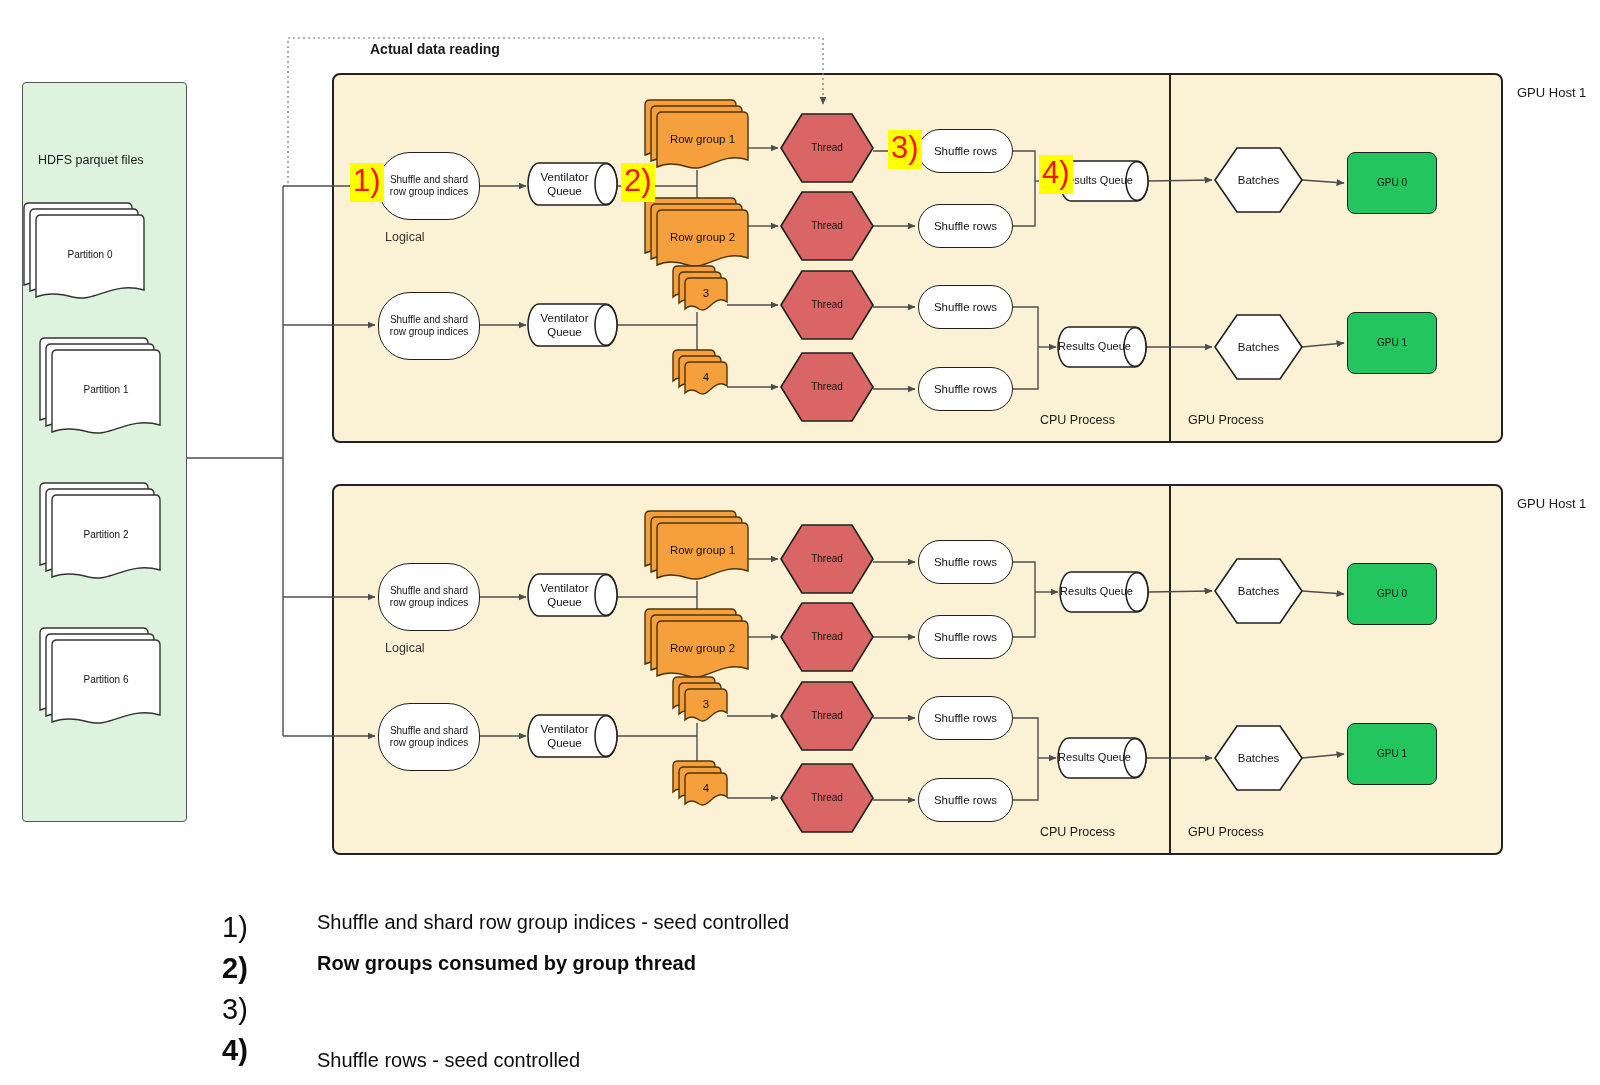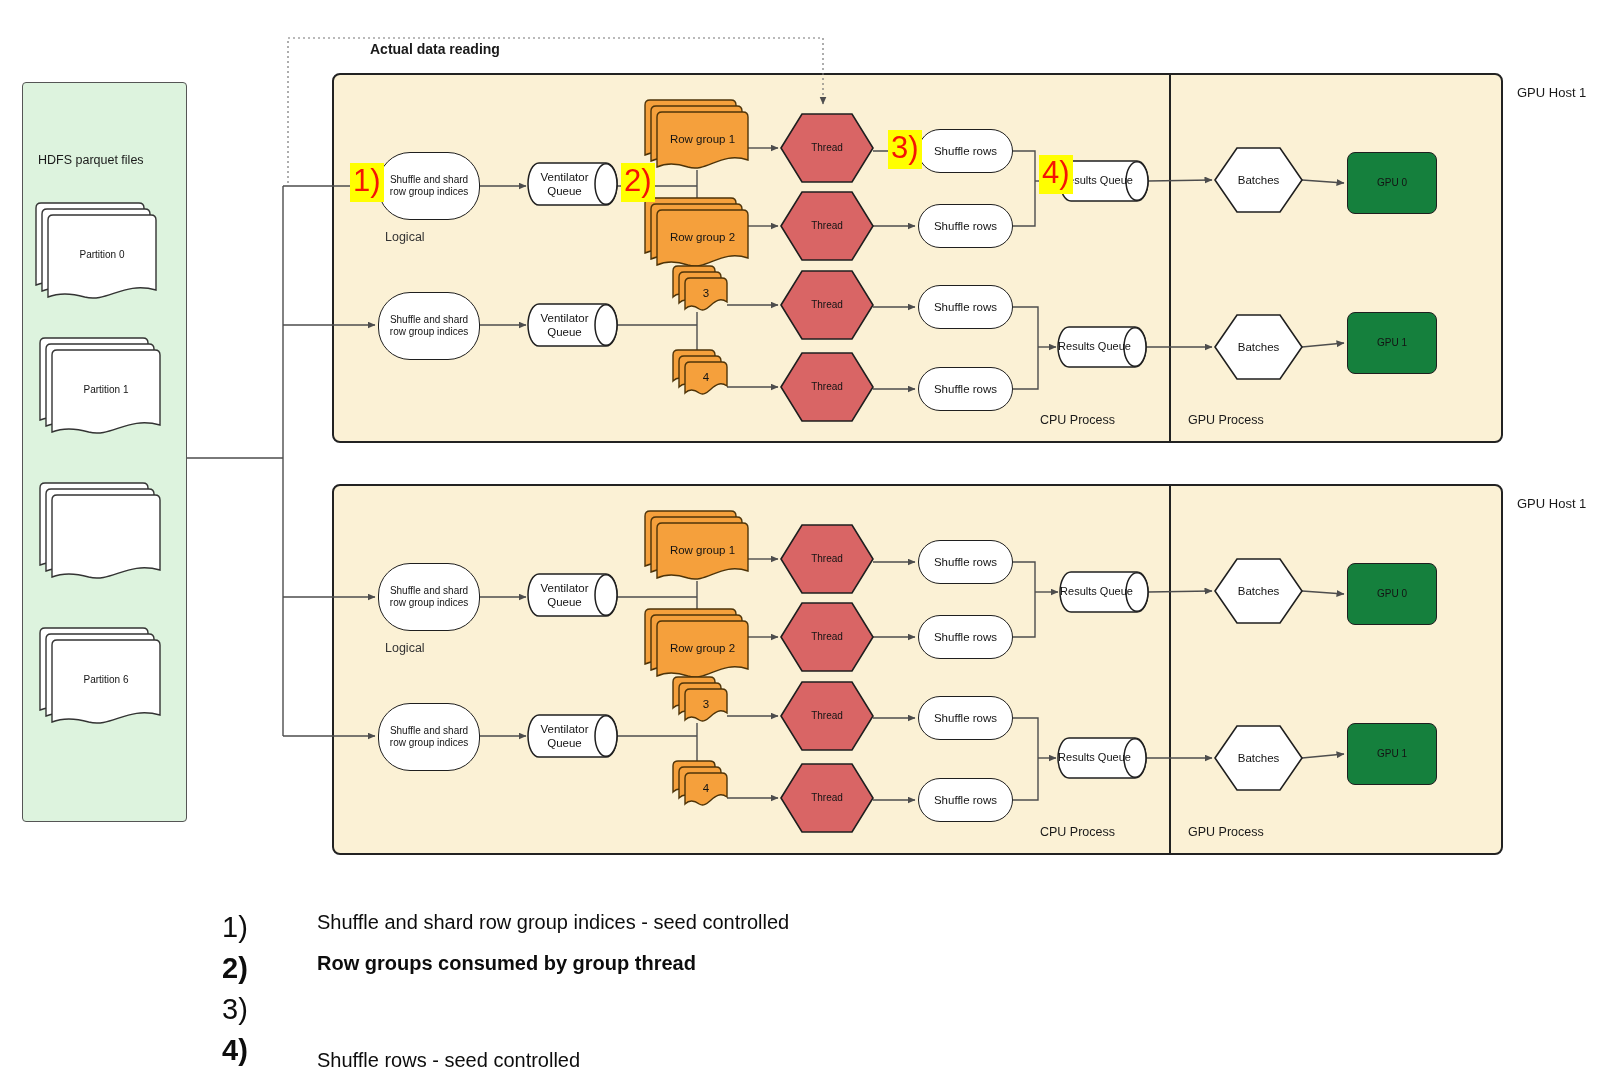--- a/index.html
+++ b/index.html
@@ -7,21 +7,21 @@
   #stage{position:absolute;inset:0;width:1600px;height:1085px;}
   .box{position:absolute;box-sizing:border-box;}
   .green-panel{background:var(--panel-fill);border:1.5px solid #555;border-radius:4px;}
   .host-box{background:var(--host-fill);border:2px solid #222;border-radius:8px;}
   .divider{position:absolute;width:2px;background:#222;}
   .node{position:absolute;box-sizing:border-box;}
   .node svg.shape{position:absolute;left:0;top:0;width:100%;height:100%;overflow:visible;display:block;}
   .label{position:absolute;inset:0;display:flex;align-items:center;justify-content:center;text-align:center;line-height:1.22;color:#131313;}
   .stadium{background:#fff;border:1.6px solid #1f1f1f;border-radius:32px;}
   .pill{background:#fff;border:1.6px solid #1f1f1f;border-radius:22px;}
-  .rectnode{background:#15803d;border:1.6px solid #1f1f1f;border-radius:8px;}
+  .rectnode{background:#22c55e;border:1.6px solid #1f1f1f;border-radius:8px;}
   .f11{font-size:11px;} .f115{font-size:11.5px;} .f12{font-size:10px;} .f125{font-size:12.5px;} .f13{font-size:13px;}
   .txt{position:absolute;white-space:nowrap;color:#1a1a1a;}
   .bold{font-weight:bold;}
   .marker{position:absolute;background:var(--highlight-bg);color:var(--highlight-text);font-size:31px;line-height:1.05;padding:2px 3px 4px 3px;font-weight:400;}
   .legend-num{position:absolute;left:222px;font-size:29px;color:#0d0d0d;}
   .legend-text{position:absolute;left:317px;font-size:20px;color:#0d0d0d;}
   #connectors{position:absolute;left:0;top:0;width:1600px;height:1085px;pointer-events:none;}
 </style>
 </head>
 <body>
@@ -80,21 +80,21 @@
       <path d="M 727 798 L 778 798" stroke="#4d4d4d" stroke-width="1.4" fill="none" marker-end="url(#ah)"></path>
       <path d="M 873 718 L 915 718" stroke="#4d4d4d" stroke-width="1.4" fill="none" marker-end="url(#ah)"></path>
       <path d="M 873 800 L 915 800" stroke="#4d4d4d" stroke-width="1.4" fill="none" marker-end="url(#ah)"></path>
       <path d="M 1013 718 L 1038 718 L 1038 800 L 1013 800" stroke="#4d4d4d" stroke-width="1.4" fill="none"></path>
       <path d="M 1038 758 L 1056 758" stroke="#4d4d4d" stroke-width="1.4" fill="none" marker-end="url(#ah)"></path>
       <path d="M 1146 758 L 1212 758" stroke="#4d4d4d" stroke-width="1.4" fill="none" marker-end="url(#ah)"></path>
       <path d="M 1302 758 L 1344 754" stroke="#4d4d4d" stroke-width="1.4" fill="none" marker-end="url(#ah)"></path>
     </svg>
     <div class="box green-panel" style="left: 22px; top: 82px; width: 165px; height: 740px; z-index: 0;"></div>
     <div class="txt f125" style="left: 38px; top: 153px; z-index: 2; position: absolute;">HDFS parquet files</div>
-    <div class="node " style="left: 36px; top: 203px; width: 120px; height: 97px; z-index: 2; position: absolute;">
+    <div class="node " style="left: 24px; top: 203px; width: 120px; height: 97px; z-index: 2; position: absolute;">
       <svg class="shape" viewBox="0 0 120 97">
         <path d="M 0 5 Q 0 0 5 0 L 103 0 Q 108 0 108 5 L 108 75 C 75.6 66 59.400000000000006 88 36.720000000000006 82 C 19.439999999999998 77 7.5600000000000005 79 0 82 Z" style="fill:#ffffff;stroke:#333333;stroke-width:1.4"></path>
         <path d="M 6 11 Q 6 6 11 6 L 109 6 Q 114 6 114 11 L 114 81 C 81.6 72 65.4 94 42.720000000000006 88 C 25.439999999999998 83 13.56 85 6 88 Z" style="fill:#ffffff;stroke:#333333;stroke-width:1.4"></path>
         <path d="M 12 17 Q 12 12 17 12 L 115 12 Q 120 12 120 17 L 120 87 C 87.6 78 71.4 100 48.720000000000006 94 C 31.439999999999998 89 19.560000000000002 91 12 94 Z" style="fill:#ffffff;stroke:#333333;stroke-width:1.4"></path>
       </svg>
       <div class="label f12" style="left:12px;top:8px">Partition 0</div>
     </div>
     <div class="node " style="left: 40px; top: 338px; width: 120px; height: 97px; z-index: 2; position: absolute;">
       <svg class="shape" viewBox="0 0 120 97">
         <path d="M 0 5 Q 0 0 5 0 L 103 0 Q 108 0 108 5 L 108 75 C 75.6 66 59.400000000000006 88 36.720000000000006 82 C 19.439999999999998 77 7.5600000000000005 79 0 82 Z" style="fill:#ffffff;stroke:#333333;stroke-width:1.4"></path>
@@ -102,20 +102,21 @@
         <path d="M 12 17 Q 12 12 17 12 L 115 12 Q 120 12 120 17 L 120 87 C 87.6 78 71.4 100 48.720000000000006 94 C 31.439999999999998 89 19.560000000000002 91 12 94 Z" style="fill:#ffffff;stroke:#333333;stroke-width:1.4"></path>
       </svg>
       <div class="label f12" style="left:12px;top:8px">Partition 1</div>
     </div>
     <div class="node " style="left: 40px; top: 483px; width: 120px; height: 97px; z-index: 2; position: absolute;">
       <svg class="shape" viewBox="0 0 120 97">
         <path d="M 0 5 Q 0 0 5 0 L 103 0 Q 108 0 108 5 L 108 75 C 75.6 66 59.400000000000006 88 36.720000000000006 82 C 19.439999999999998 77 7.5600000000000005 79 0 82 Z" style="fill:#ffffff;stroke:#333333;stroke-width:1.4"></path>
         <path d="M 6 11 Q 6 6 11 6 L 109 6 Q 114 6 114 11 L 114 81 C 81.6 72 65.4 94 42.720000000000006 88 C 25.439999999999998 83 13.56 85 6 88 Z" style="fill:#ffffff;stroke:#333333;stroke-width:1.4"></path>
         <path d="M 12 17 Q 12 12 17 12 L 115 12 Q 120 12 120 17 L 120 87 C 87.6 78 71.4 100 48.720000000000006 94 C 31.439999999999998 89 19.560000000000002 91 12 94 Z" style="fill:#ffffff;stroke:#333333;stroke-width:1.4"></path>
       </svg>
+      <div class="label f12" style="left:12px;top:8px">Partition 2</div>
     </div>
     <div class="node " style="left: 40px; top: 628px; width: 120px; height: 97px; z-index: 2; position: absolute;">
       <svg class="shape" viewBox="0 0 120 97">
         <path d="M 0 5 Q 0 0 5 0 L 103 0 Q 108 0 108 5 L 108 75 C 75.6 66 59.400000000000006 88 36.720000000000006 82 C 19.439999999999998 77 7.5600000000000005 79 0 82 Z" style="fill:#ffffff;stroke:#333333;stroke-width:1.4"></path>
         <path d="M 6 11 Q 6 6 11 6 L 109 6 Q 114 6 114 11 L 114 81 C 81.6 72 65.4 94 42.720000000000006 88 C 25.439999999999998 83 13.56 85 6 88 Z" style="fill:#ffffff;stroke:#333333;stroke-width:1.4"></path>
         <path d="M 12 17 Q 12 12 17 12 L 115 12 Q 120 12 120 17 L 120 87 C 87.6 78 71.4 100 48.720000000000006 94 C 31.439999999999998 89 19.560000000000002 91 12 94 Z" style="fill:#ffffff;stroke:#333333;stroke-width:1.4"></path>
       </svg>
       <div class="label f12" style="left:12px;top:8px">Partition 6</div>
     </div>
     <div class="box host-box" style="left: 332px; top: 73px; width: 1171px; height: 370px; z-index: 0;"></div>

